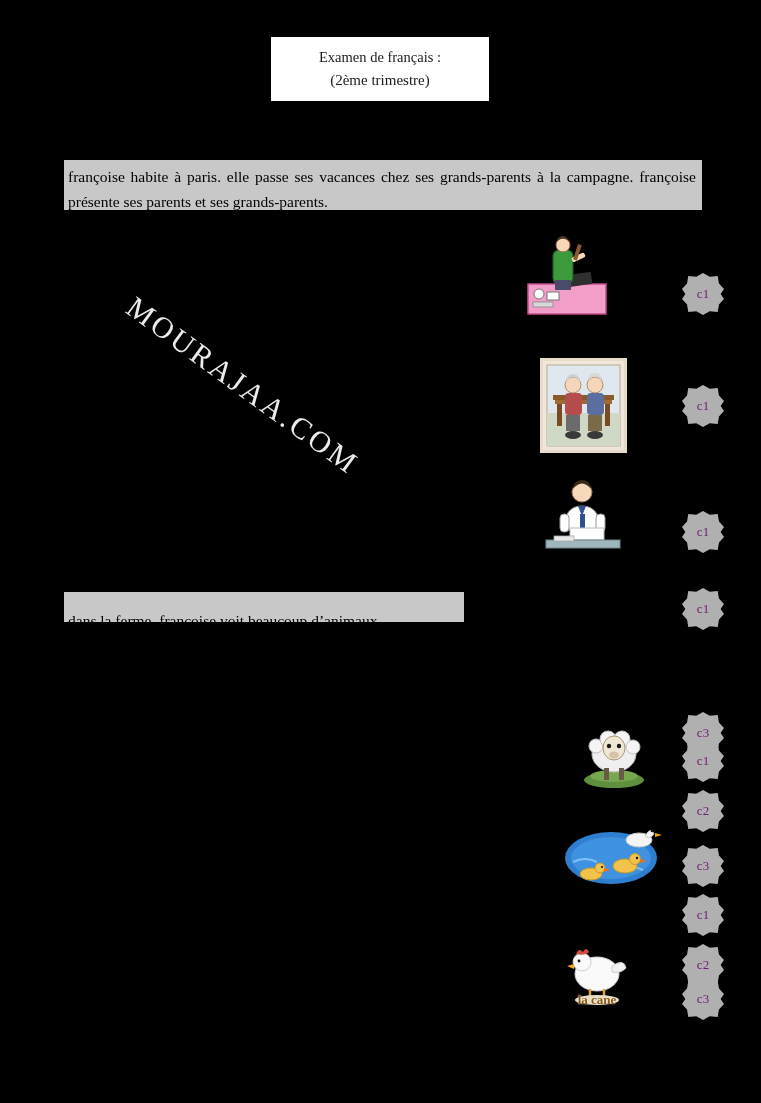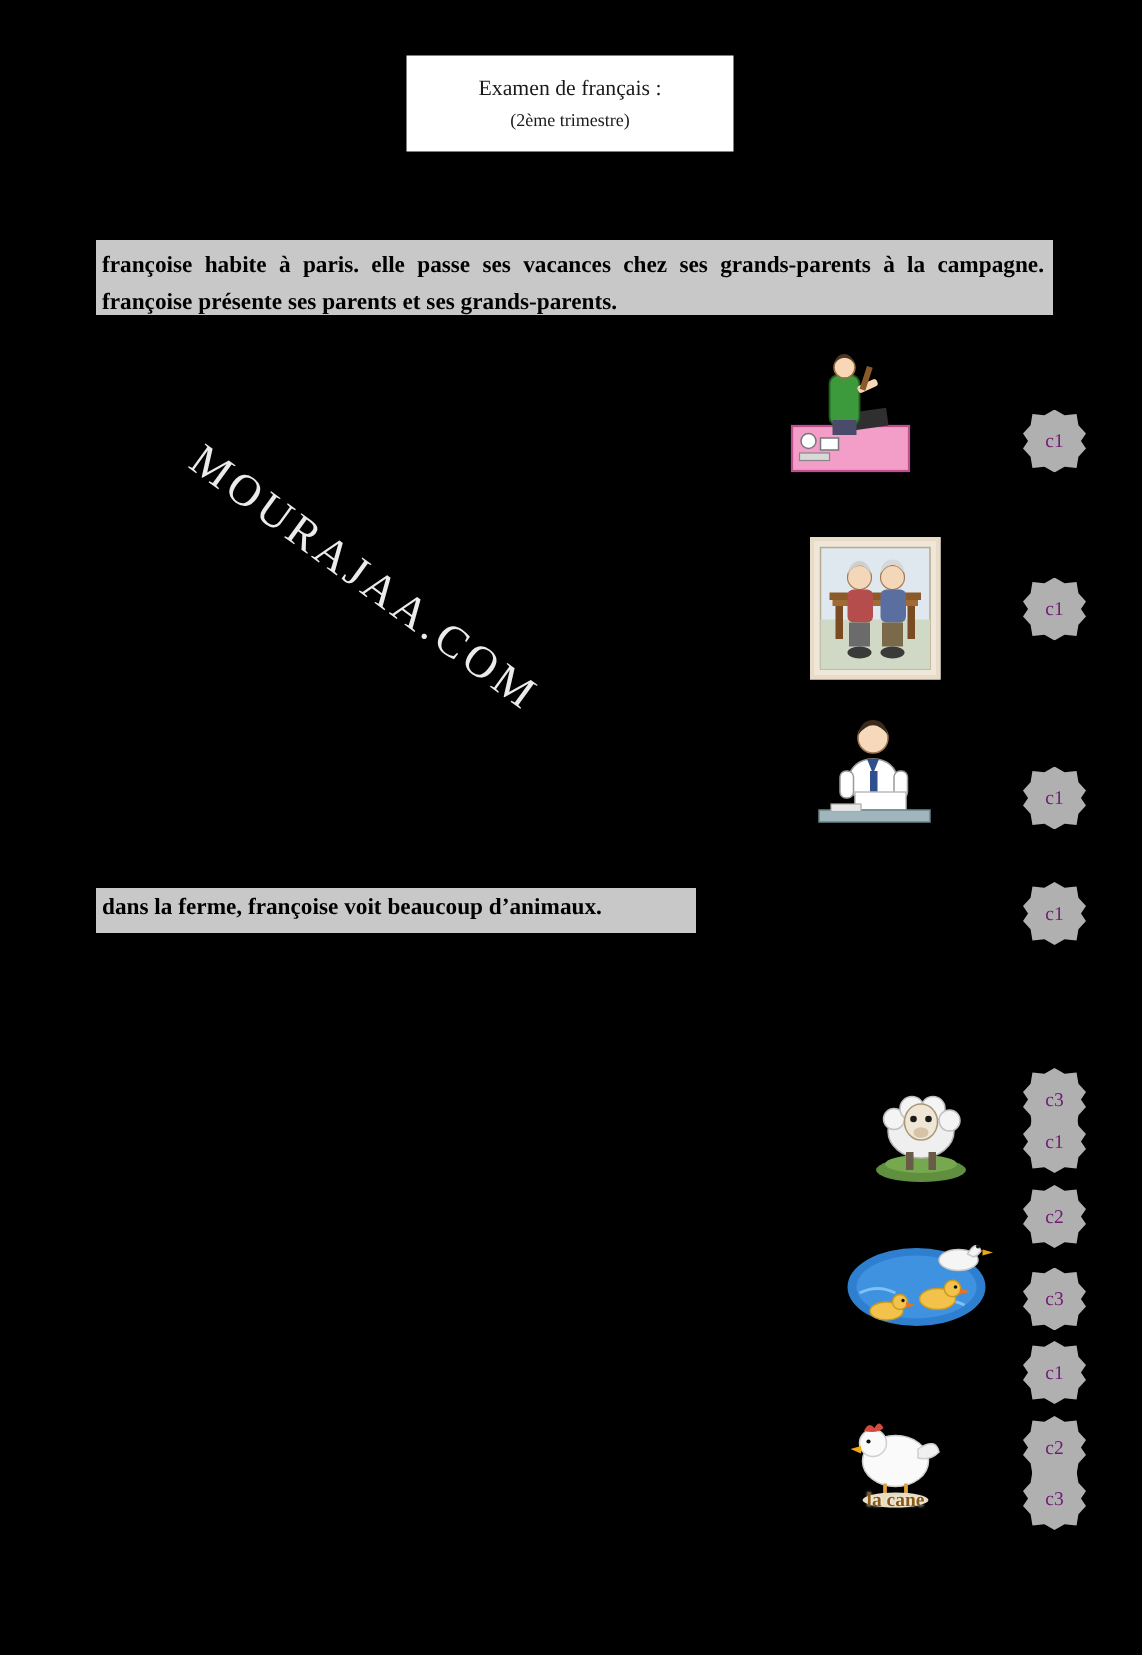--- a/index.html
+++ b/index.html
@@ -32,46 +32,45 @@
     border: 1px solid #000000;
     box-sizing: border-box;
     display: flex;
     flex-direction: column;
     align-items: center;
     justify-content: center;
     font-size: 14.5px;
     line-height: 1.5;
     color: #1a1a1a;
   }
-  .title-box .line2 { font-size: 12px; }
+  .title-box .line2 { font-size: 15px; }
 
   
   .para {
     position: absolute;
     background: #c8c8c8;
     color: #000000;
     box-sizing: border-box;
     font-size: 15.5px;
     line-height: 1.62;
     text-align: justify;
     padding: 4px 6px 4px 4px;
-    font-weight: bold;
   }
   #para-intro {
     left: 64px;
     top: 160px;
     width: 638px;
     height: 50px;
   }
   #para-farm {
     left: 64px;
     top: 592px;
     width: 400px;
     height: 30px;
-    padding-top: 0;
+    padding-top: 16px;
     text-align: left;
   }
 
   
   .watermark {
     position: absolute;
     left: 140px;
     top: 290px;
     width: 260px;
     height: 200px;

